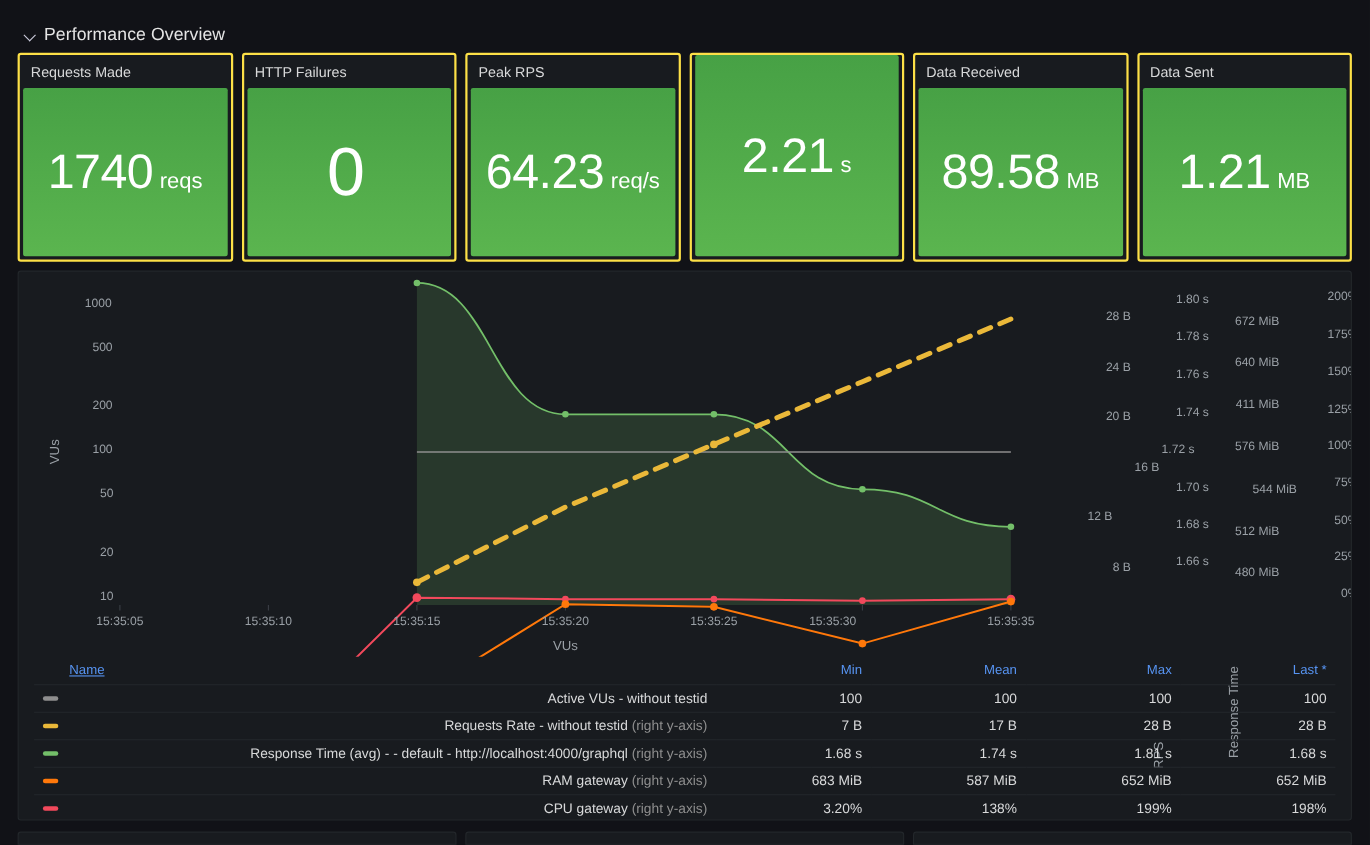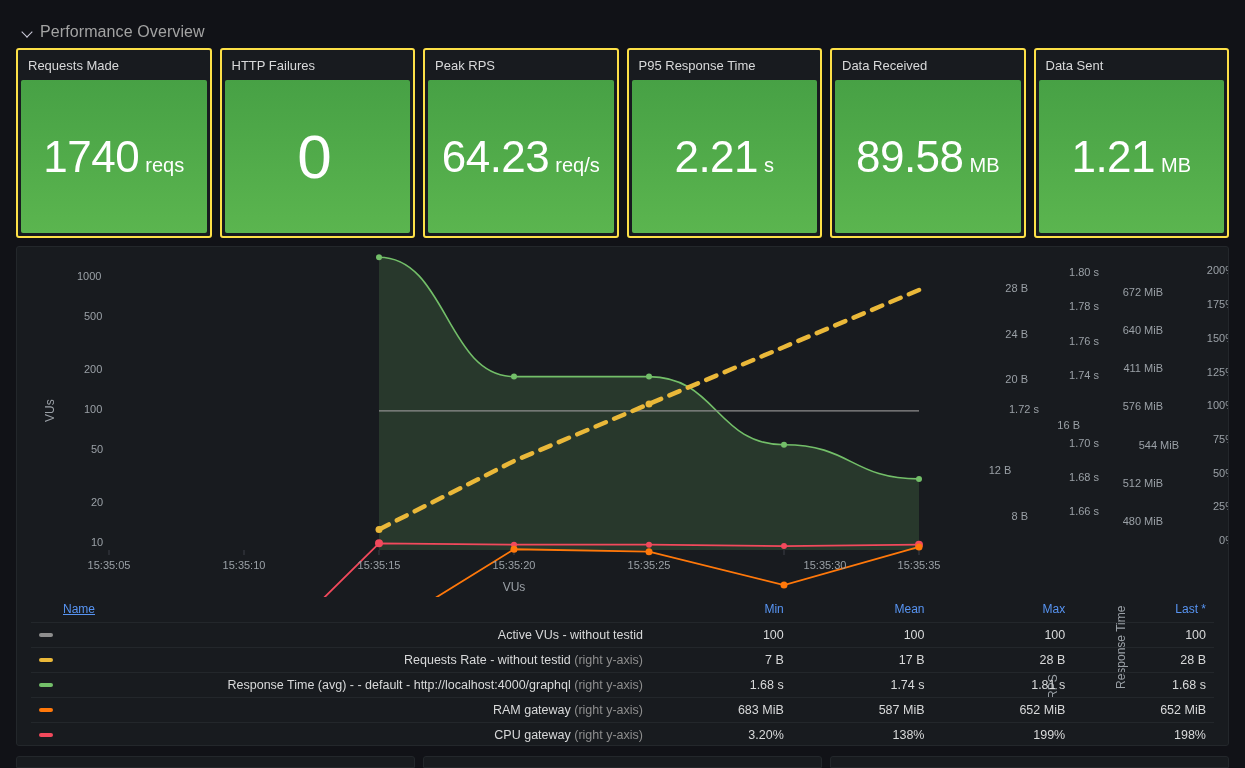--- a/index.html
+++ b/index.html
@@ -19,21 +19,21 @@
     width: 12px; height: 12px; display: inline-block; position: relative;
     flex: 0 0 12px;
   }
   .chevron::before {
     content: ""; position: absolute; left: 1px; top: 2px;
     width: 7px; height: 7px;
     border-right: 1.6px solid #ccccdc; border-bottom: 1.6px solid #ccccdc;
     transform: rotate(45deg);
   }
   .row-title {
-    color: #a3a3a3; font-size: 16px; font-weight: 400; letter-spacing: .1px;
+    color: #e5e5e5; font-size: 16px; font-weight: 400; letter-spacing: .1px;
   }
 
   
   .stats-strip {
     display: flex; gap: 8px; padding: 0 16px; height: 190px;
   }
   .stat-panel {
     flex: 1 1 0; background: #181b1f;
     border: 2px solid #fde047; border-radius: 3px;
     display: flex; flex-direction: column; overflow: hidden;
@@ -147,21 +147,20 @@
     <div class="stat-head">Peak RPS</div>
     <div class="stat-body">
       <div class="stat-value-wrap">
         <span class="stat-number">64.23</span>
         <span class="stat-unit">req/s</span>
       </div>
     </div>
   </div>
 
   <div class="stat-panel">
-    <div class="stat-head">P95 Response Time</div>
     <div class="stat-body">
       <div class="stat-value-wrap">
         <span class="stat-number">2.21</span>
         <span class="stat-unit">s</span>
       </div>
     </div>
   </div>
 
   <div class="stat-panel">
     <div class="stat-head">Data Received</div>
@@ -227,29 +226,29 @@
         <div class="axis-tick" style="left: 74px; top: 288.914px;">10</div>
         <div class="axis-tick" style="left: 74px; top: 248.873px;">20</div>
         <div class="axis-tick" style="left: 74px; top: 195.942px;">50</div>
         <div class="axis-tick" style="left: 67px; top: 155.902px;">100</div>
         <div class="axis-tick" style="left: 67px; top: 115.861px;">200</div>
         <div class="axis-tick" style="left: 67px; top: 62.9307px;">500</div>
         <div class="axis-tick" style="left: 60px; top: 22.8902px;">1000</div>
         <div class="axis-title vert" style="left: 26px; top: 175px;">VUs</div>
         <div class="axis-tick" style="left: 955px; top: 263px; width: 56px; text-align: right;">8 B</div>
         <div class="axis-tick" style="left: 955px; top: 217.4px; width: 56px; text-align: center;">12 B</div>
-        <div class="axis-tick" style="left: 1007px; top: 171.8px; width: 56px; text-align: right;">16 B</div>
+        <div class="axis-tick" style="left: 981px; top: 171.8px; width: 56px; text-align: right;">16 B</div>
         <div class="axis-tick" style="left: 955px; top: 126.2px; width: 56px; text-align: right;">20 B</div>
         <div class="axis-tick" style="left: 955px; top: 80.6px; width: 56px; text-align: right;">24 B</div>
         <div class="axis-tick" style="left: 955px; top: 35px; width: 56px; text-align: right;">28 B</div>
         <div class="axis-title vert" style="left: 1029px; top: 452px;">RPS</div>
         <div class="axis-tick" style="left: 1026px; top: 258px; width: 56px; text-align: right;">1.66 s</div>
         <div class="axis-tick" style="left: 1026px; top: 223.9px; width: 56px; text-align: right;">1.68 s</div>
         <div class="axis-tick" style="left: 1026px; top: 189.8px; width: 56px; text-align: right;">1.70 s</div>
-        <div class="axis-tick" style="left: 992px; top: 155.7px; width: 56px; text-align: left;">1.72 s</div>
+        <div class="axis-tick" style="left: 1026px; top: 155.7px; width: 56px; text-align: center;">1.72 s</div>
         <div class="axis-tick" style="left: 1026px; top: 121.6px; width: 56px; text-align: right;">1.74 s</div>
         <div class="axis-tick" style="left: 1026px; top: 87.5px; width: 56px; text-align: right;">1.76 s</div>
         <div class="axis-tick" style="left: 1026px; top: 53.4px; width: 56px; text-align: right;">1.78 s</div>
         <div class="axis-tick" style="left: 1026px; top: 19.3px; width: 56px; text-align: right;">1.80 s</div>
         <div class="axis-tick" style="left: 1026px; top: -14.8px; width: 56px; text-align: right;">1.82 s</div>
         <div class="axis-title vert" style="left: 1097px; top: 442px;">Response Time</div>
         <div class="axis-tick" style="left: 1090px; top: 268px; width: 56px; text-align: right;">480 MiB</div>
         <div class="axis-tick" style="left: 1090px; top: 229.8px; width: 56px; text-align: right;">512 MiB</div>
         <div class="axis-tick" style="left: 1106px; top: 191.6px; width: 56px; text-align: right;">544 MiB</div>
         <div class="axis-tick" style="left: 1090px; top: 153.4px; width: 56px; text-align: right;">576 MiB</div>
@@ -263,21 +262,21 @@
         <div class="axis-tick" style="left: 1162px; top: 152.2px; width: 56px; text-align: right;">100%</div>
         <div class="axis-tick" style="left: 1162px; top: 118.5px; width: 56px; text-align: right;">125%</div>
         <div class="axis-tick" style="left: 1162px; top: 84.8px; width: 56px; text-align: right;">150%</div>
         <div class="axis-tick" style="left: 1162px; top: 51.1px; width: 56px; text-align: right;">175%</div>
         <div class="axis-tick" style="left: 1162px; top: 17.4px; width: 56px; text-align: right;">200%</div>
         <div class="axis-tick" style="left: 92px; top: 312px; transform: translateX(-50%);">15:35:05</div>
         <div class="axis-tick" style="left: 227px; top: 312px; transform: translateX(-50%);">15:35:10</div>
         <div class="axis-tick" style="left: 362px; top: 312px; transform: translateX(-50%);">15:35:15</div>
         <div class="axis-tick" style="left: 497px; top: 312px; transform: translateX(-50%);">15:35:20</div>
         <div class="axis-tick" style="left: 632px; top: 312px; transform: translateX(-50%);">15:35:25</div>
-        <div class="axis-tick" style="left: 808px; top: 312px; transform: translateX(-50%);">15:35:30</div>
+        <div class="axis-tick" style="left: 740px; top: 312px; transform: translateX(-50%);">15:35:30</div>
         <div class="axis-tick" style="left: 902px; top: 312px; transform: translateX(-50%);">15:35:35</div>
         <div class="axis-title" style="left: 497px; top: 333px; transform: translateX(-50%);">VUs</div>
       </div>
   </div>
 
   <div class="legend">
     <table>
       <thead>
         <tr>
           <th class="name-col">Name</th>

